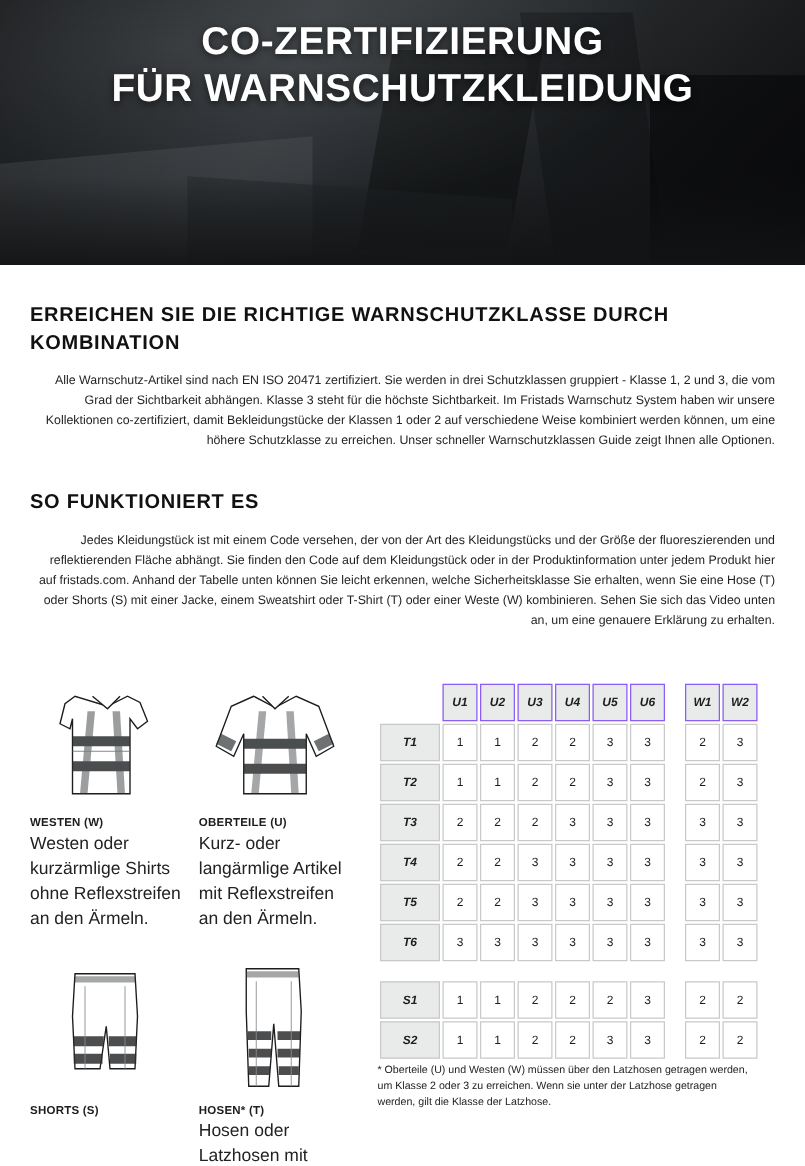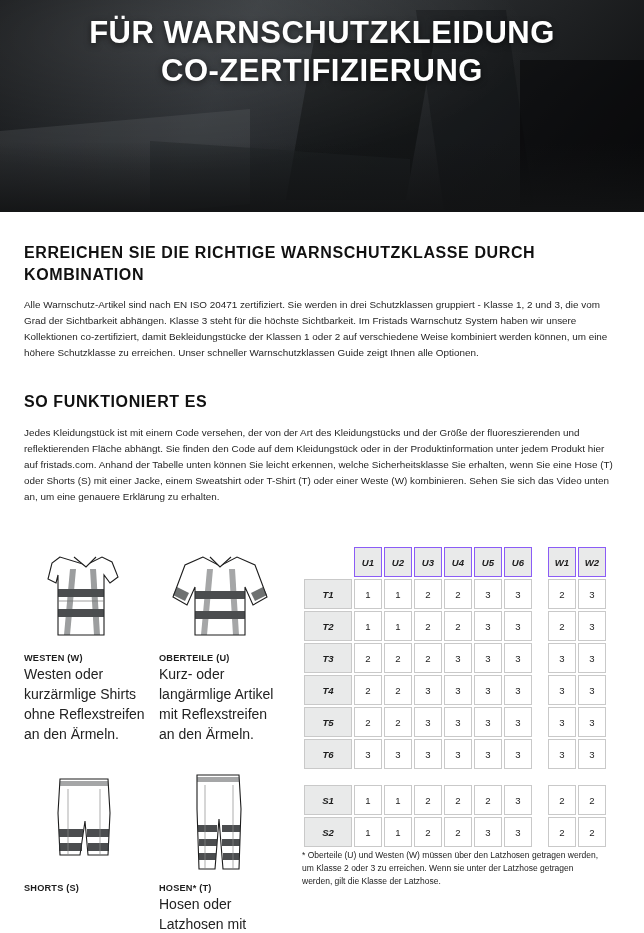--- a/index.html
+++ b/index.html
@@ -70,21 +70,21 @@
     margin: 30px 0 12px 0;
     line-height: 1.35;
     color: #111;
   }
   .sec1 { margin-top: 34px; }
   p.body {
     font-size: 9.9px;
     line-height: 1.62;
     margin: 0;
     color: #1f1f1f;
-    text-align: left;
+    text-align: right;
   }
 
   
   .lower {
     display: flex;
     margin-top: 32px;
     padding: 0 24px;
     gap: 8px;
   }
   .illus-col { width: 270px; flex: none; }
@@ -171,22 +171,22 @@
 <div class="hero">
   <div class="hero-bg"></div>
   <div class="hero-shape s1"></div>
   <div class="hero-shape s2"></div>
   <div class="hero-shape s3"></div>
   <div class="hero-shape s4"></div>
   <div class="hero-shape s5"></div>
   <div class="hero-gloss"></div>
   <div class="hero-bottom-fade"></div>
   <div class="hero-title">
+    <div>CO-ZERTIFIZIERUNG</div>
     <div>FÜR WARNSCHUTZKLEIDUNG</div>
-    <div>CO-ZERTIFIZIERUNG</div>
   </div>
 </div>
 
 <div class="content">
   <h2 class="section sec1">ERREICHEN SIE DIE RICHTIGE  WARNSCHUTZKLASSE DURCH KOMBINATION</h2>
   <p class="body">Alle Warnschutz-Artikel sind nach EN ISO 20471 zertifiziert. Sie werden in drei Schutzklassen gruppiert - Klasse 1, 2 und 3, die vom Grad der Sichtbarkeit abhängen. Klasse 3 steht für die höchste Sichtbarkeit. Im Fristads Warnschutz System haben wir unsere Kollektionen co-zertifiziert, damit Bekleidungstücke der Klassen 1 oder 2 auf verschiedene Weise kombiniert werden können, um eine höhere Schutzklasse zu erreichen. Unser schneller Warnschutzklassen Guide zeigt Ihnen alle Optionen.</p>
 
   <h2 class="section">SO FUNKTIONIERT ES</h2>
   <p class="body">Jedes Kleidungstück ist mit einem Code versehen, der von der Art des Kleidungstücks und der Größe der fluoreszierenden und reflektierenden Fläche abhängt. Sie finden den Code auf dem Kleidungstück oder in der Produktinformation unter jedem Produkt hier auf fristads.com. Anhand der Tabelle unten können Sie leicht erkennen, welche Sicherheitsklasse Sie erhalten, wenn Sie eine Hose (T) oder Shorts (S) mit einer Jacke, einem Sweatshirt oder T-Shirt (T) oder einer Weste (W) kombinieren. Sehen Sie sich das Video unten an, um eine genauere Erklärung zu erhalten.</p>
 </div>

